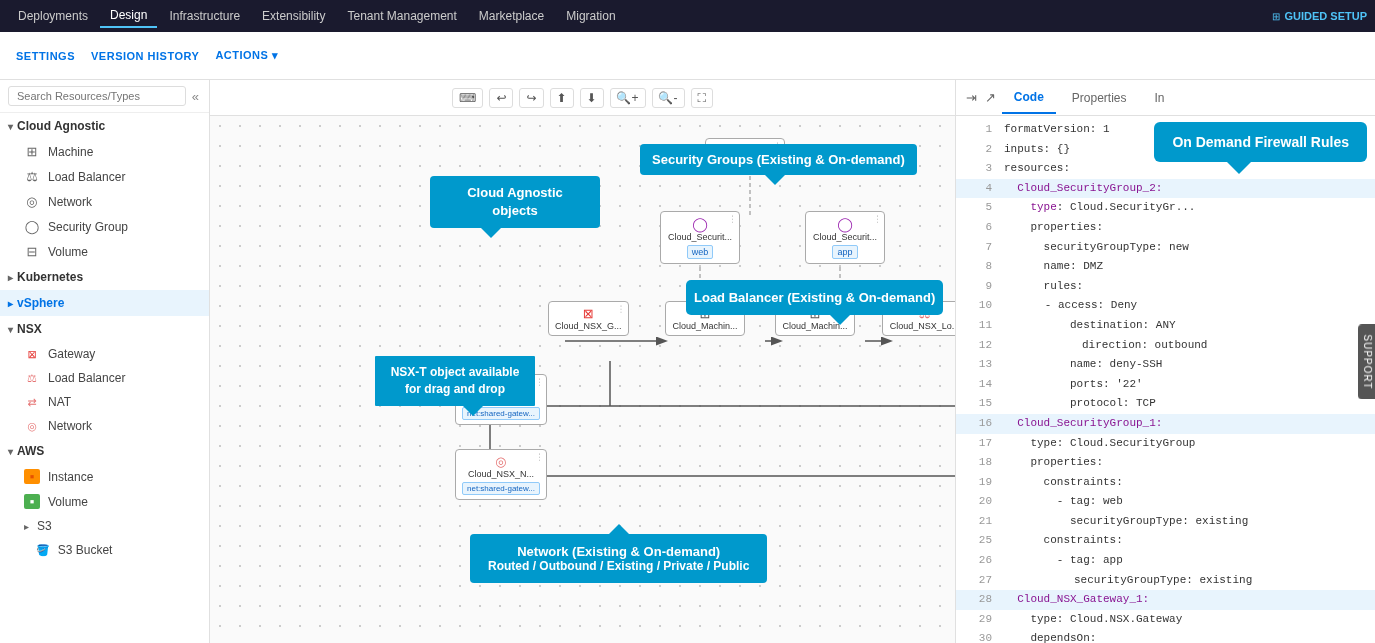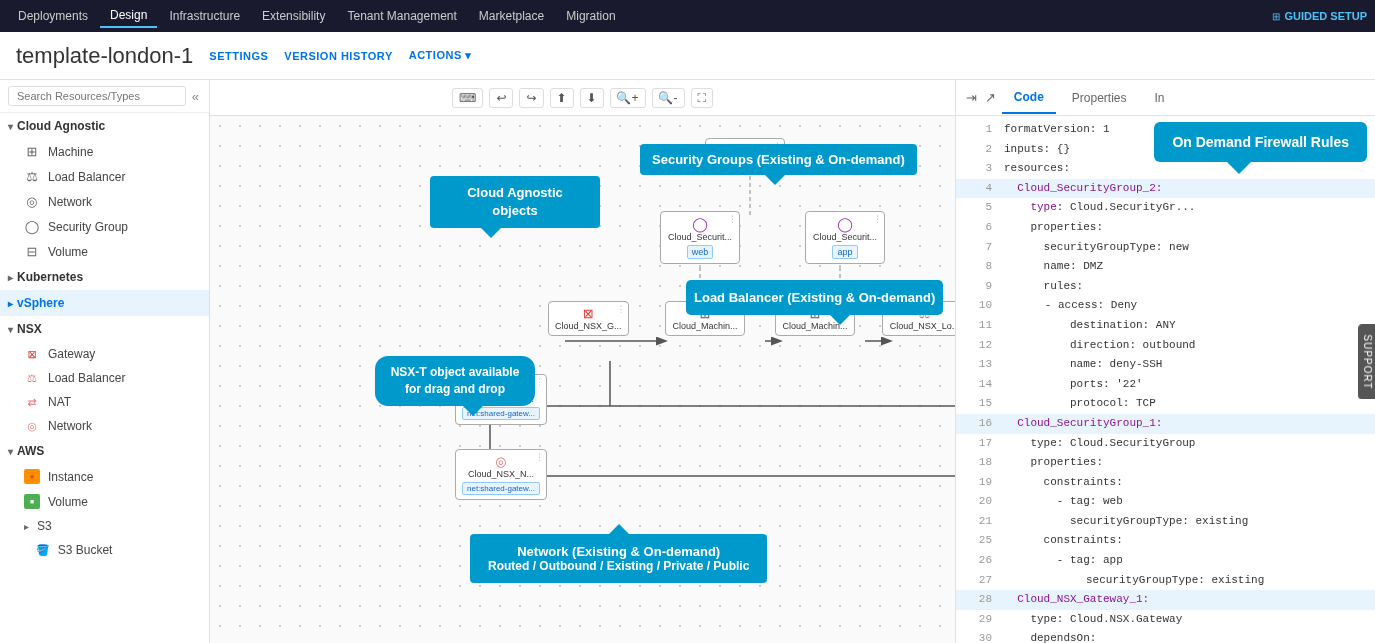--- a/index.html
+++ b/index.html
@@ -18,21 +18,20 @@
   <span class="nav-item" style="color:#ccc;padding:4px 10px;cursor:pointer;font-size:12px;">Tenant Management</span>
   <span class="nav-item" style="color:#ccc;padding:4px 10px;cursor:pointer;font-size:12px;">Marketplace</span>
   <span class="nav-item" style="color:#ccc;padding:4px 10px;cursor:pointer;font-size:12px;">Migration</span>
   <div style="margin-left:auto;display:flex;align-items:center;gap:4px;">
     <span style="color:#4fc3f7;font-size:10px;">⊞</span>
     <span style="color:#4fc3f7;font-size:11px;cursor:pointer;font-weight:600;">GUIDED SETUP</span>
   </div>
 </div>
 
 <div style="display:flex;align-items:center;background:#fff;padding:8px 16px;border-bottom:1px solid #e0e0e0;height:48px;gap:16px;">
-  <span style="font-size:22px;font-weight:300;color:#333;">template-london-1</span>
   <span style="color:#0073e6;font-size:11px;font-weight:600;cursor:pointer;letter-spacing:0.5px;">SETTINGS</span>
   <span style="color:#0073e6;font-size:11px;font-weight:600;cursor:pointer;letter-spacing:0.5px;">VERSION HISTORY</span>
   <span style="color:#0073e6;font-size:11px;font-weight:600;cursor:pointer;letter-spacing:0.5px;">ACTIONS ▾</span>
 </div>
 
 <div style="display:flex;height:563px;">
 
   <div style="width:210px;background:#fff;border-right:1px solid #e0e0e0;overflow-y:auto;flex-shrink:0;">
     <div style="display:flex;align-items:center;padding:6px 8px;border-bottom:1px solid #eee;gap:4px;">
       <input type="text" style="border: 1px solid rgb(221, 221, 221); border-radius: 3px; padding: 3px 8px; font-size: 11px; width: 100%; outline: none;" placeholder="Search Resources/Types">
@@ -225,21 +224,21 @@
       <div style="position:absolute;left:220px;top:60px;background:#0099cc;color:#fff;border-radius:4px;padding:8px 14px;font-size:13px;font-weight:600;text-align:center;max-width:170px;line-height:1.4;">
         <span>Cloud Agnostic objects</span>
         <div style="position:absolute;border:10px solid transparent;border-top-color:#0099cc;bottom:-20px;left:30%;"></div>
       </div>
 
       <div style="position:absolute;left:430px;top:28px;background:#0099cc;color:#fff;border-radius:4px;padding:8px 12px;font-size:13px;font-weight:600;text-align:center;max-width:280px;white-space:nowrap;">
         <span>Security Groups (Existing &amp; On-demand)</span>
         <div style="position:absolute;border:10px solid transparent;border-top-color:#0099cc;bottom:-20px;left:45%;"></div>
       </div>
 
-      <div style="position:absolute;left:165px;top:240px;background:#0099cc;color:#fff;border-radius:13px;padding:8px 12px;font-size:12px;font-weight:600;text-align:center;max-width:160px;line-height:1.4;">
+      <div style="position:absolute;left:165px;top:240px;background:#0099cc;color:#fff;border-radius:1px;padding:8px 12px;font-size:12px;font-weight:600;text-align:center;max-width:160px;line-height:1.4;">
         <span>NSX-T object available  for drag and drop</span>
         <div style="position:absolute;border:10px solid transparent;border-top-color:#0099cc;bottom:-20px;left:55%;"></div>
       </div>
 
       <div style="position:absolute;left:260px;top:418px;background:#0099cc;color:#fff;border-radius:4px;padding:10px 18px;font-size:12px;font-weight:600;text-align:center;max-width:320px;">
         <div style="font-size:13px;">Network (Existing &amp; On-demand)</div>
         <div style="font-size:12px;">Routed / Outbound / Existing / Private / Public</div>
         <div style="position:absolute;border:10px solid transparent;border-bottom-color:#0099cc;top:-20px;left:50%;transform:translateX(-50%);"></div>
       </div>
 
@@ -294,21 +293,21 @@
         <span style="color:#333;white-space:pre;">      rules:</span>
       </div>
       <div style="display:flex;padding:1px 8px;line-height:1.6;">
         <span style="width:28px;color:#999;text-align:right;margin-right:0;flex-shrink:0;">10</span>
         <span style="color:#333;white-space:pre;">        - access: Deny</span>
       </div>
       <div style="display:flex;padding:1px 8px;line-height:1.6;">
         <span style="width:28px;color:#999;text-align:right;margin-right:12px;flex-shrink:0;">11</span>
         <span style="color:#333;white-space:pre;">          destination: ANY</span>
       </div>
-      <div style="display:flex;padding:1px 8px;line-height:1.6;">
+      <div style="display:flex;padding:1px 8px;line-height:1.6;gap:12px;">
         <span style="width:28px;color:#999;text-align:right;margin-right:12px;flex-shrink:0;">12</span>
         <span style="color:#333;white-space:pre;">          direction: outbound</span>
       </div>
       <div style="display:flex;padding:1px 8px;line-height:1.6;">
         <span style="width:28px;color:#999;text-align:right;margin-right:12px;flex-shrink:0;">13</span>
         <span style="color:#333;white-space:pre;">          name: deny-SSH</span>
       </div>
       <div style="display:flex;padding:1px 8px;line-height:1.6;">
         <span style="width:28px;color:#999;text-align:right;margin-right:12px;flex-shrink:0;">14</span>
         <span style="color:#333;white-space:pre;">          ports: '22'</span>
@@ -343,21 +342,21 @@
       </div>
       <div style="display:flex;padding:1px 8px;line-height:1.6;">
         <span style="width:28px;color:#999;text-align:right;margin-right:12px;flex-shrink:0;">25</span>
         <span style="color:#333;white-space:pre;">      constraints:</span>
       </div>
       <div style="display:flex;padding:1px 8px;line-height:1.6;">
         <span style="width:28px;color:#999;text-align:right;margin-right:12px;flex-shrink:0;">26</span>
         <span style="color:#333;white-space:pre;">        - tag: app</span>
       </div>
       <div style="display:flex;padding:1px 8px;line-height:1.6;">
-        <span style="width:28px;color:#999;text-align:right;margin-right:28px;flex-shrink:0;">27</span>
+        <span style="width:28px;color:#999;text-align:right;margin-right:16px;flex-shrink:0;">27</span>
         <span style="color:#333;white-space:pre;">          securityGroupType: existing</span>
       </div>
       <div style="display:flex;padding:1px 8px;line-height:1.6;background:#e8f4fd;">
         <span style="width:28px;color:#999;text-align:right;margin-right:12px;flex-shrink:0;">28</span>
         <span style="color:#881391;white-space:pre;">  Cloud_NSX_Gateway_1:</span>
       </div>
       <div style="display:flex;padding:1px 8px;line-height:1.6;">
         <span style="width:28px;color:#999;text-align:right;margin-right:12px;flex-shrink:0;">29</span>
         <span style="color:#333;white-space:pre;">    type: Cloud.NSX.Gateway</span>
       </div>

